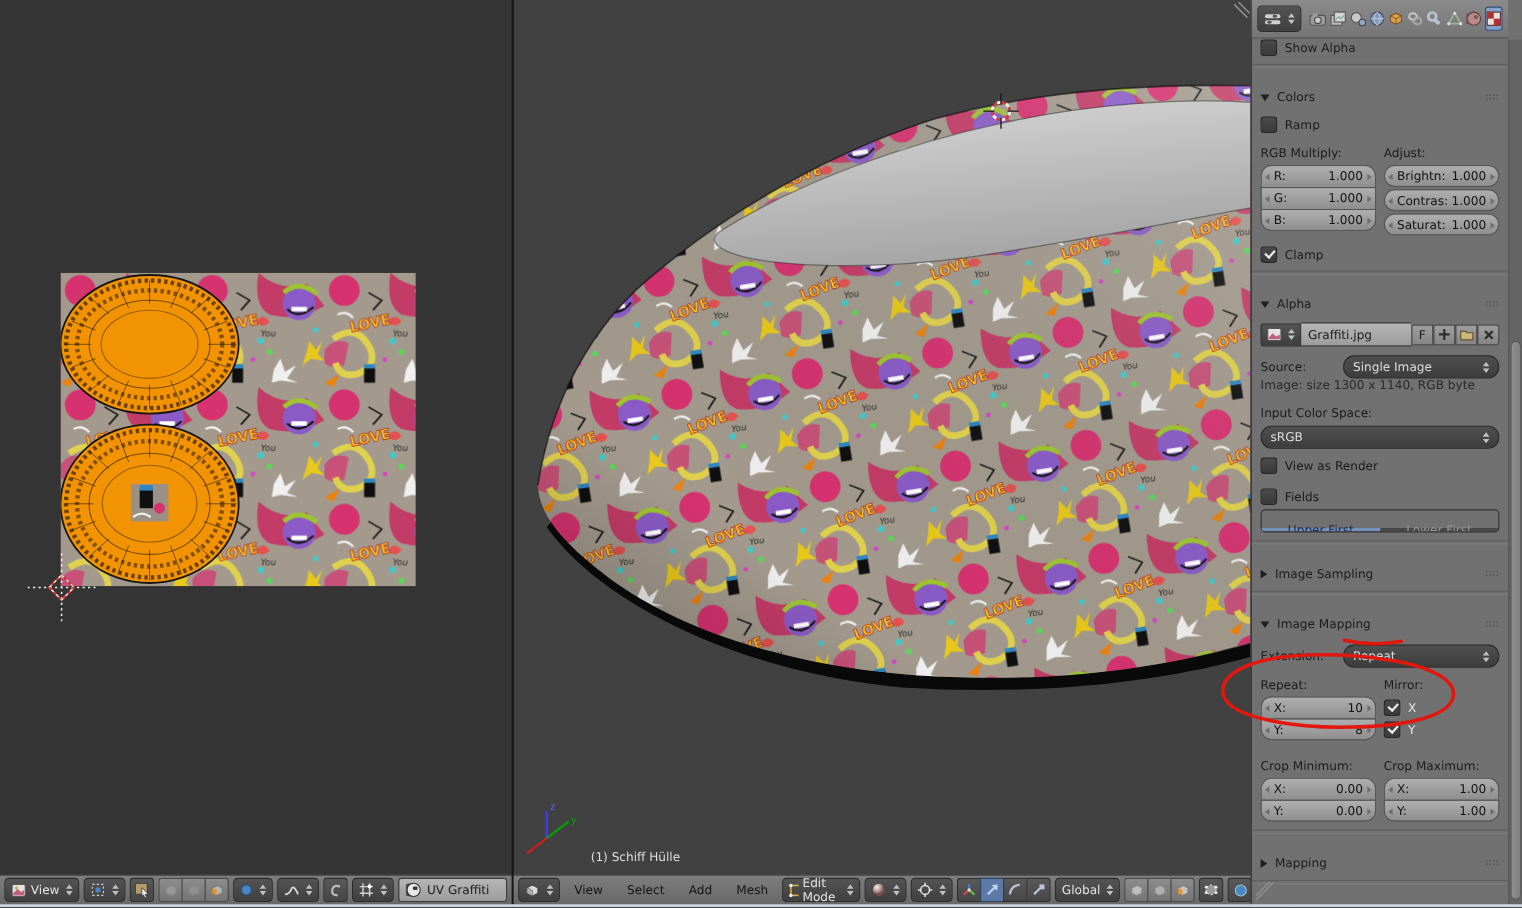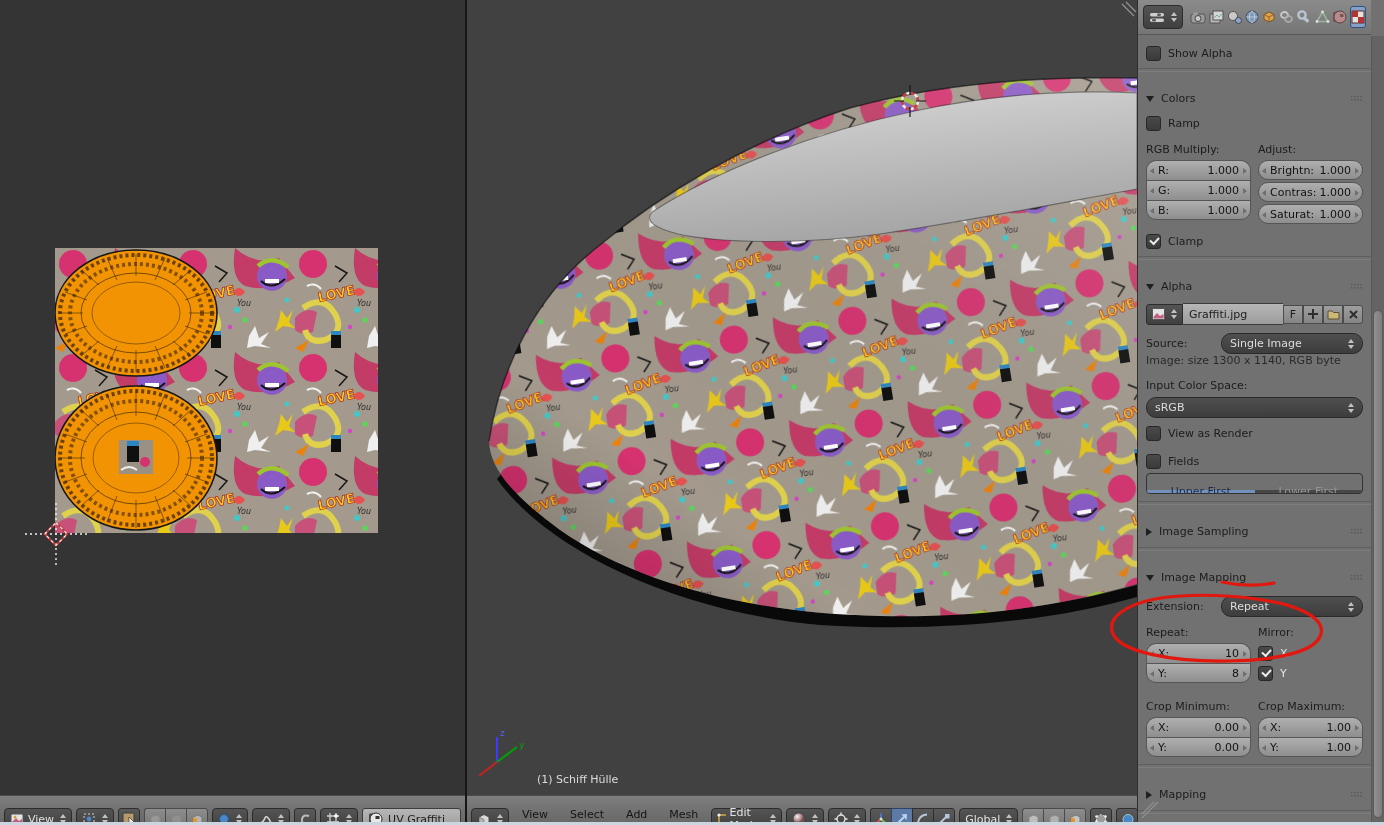--- a/index.html
+++ b/index.html
@@ -8,21 +8,21 @@
     background:#414141;-webkit-font-smoothing:antialiased;}
   .abs{position:absolute;}
   
   #uv-area{left:0;top:0;width:465px;height:823px;background:#343434;}
   #vp-area{left:467px;top:0;width:670px;height:823px;background:#414141;}
   #divider-v{left:465px;top:0;width:2px;height:823px;background:#161616;}
   #props-area{left:1137px;top:0;width:247px;height:825px;background:#717171;border-left:1px solid #2e2e2e;color:#1c1c1c;}
   #bottom-strip{left:0;top:822px;width:1384px;height:3px;background:#ccd5de;}
   
   .hdr{position:absolute;top:795px;height:27px;background:linear-gradient(#7e7e7e,#686868);
-    border-top:1px solid #4c4c4c;display:flex;align-items:flex-start;gap:4px;padding:12px 4px;box-sizing:border-box;}
+    border-top:1px solid #4c4c4c;display:flex;align-items:center;gap:4px;padding:12px 4px;box-sizing:border-box;}
   .pill{display:inline-flex;align-items:center;gap:4px;height:20px;padding:0 5px;border-radius:4px;
     background:linear-gradient(#545454,#3f3f3f);border:1px solid #2c2c2c;color:#d9d9d9;}
   .pill .mlabel{color:#e2e2e2;}
   .btn{display:inline-flex;align-items:center;justify-content:center;height:20px;min-width:20px;
     border-radius:3px;background:linear-gradient(#8d8d8d,#747474);border:1px solid #4a4a4a;}
   .btn.dark{background:linear-gradient(#5a5a5a,#464646);border-color:#2e2e2e;}
   .btn.active{background:#5d79a6;border-color:#2e4466;}
   .btngroup{display:inline-flex;}
   .btngroup .btn{border-radius:0;border-right-width:0;}
   .btngroup .btn:first-child{border-radius:3px 0 0 3px;}
@@ -504,21 +504,21 @@
     <span class="tab sel">
       <svg width="14" height="14">
             <rect x="1" y="1" width="12" height="12" fill="#e8e3da" stroke="#5a2a2a"></rect>
             <rect x="1" y="1" width="6" height="6" fill="#b03434"></rect>
             <rect x="7" y="7" width="6" height="6" fill="#b03434"></rect>
           </svg>
     </span>
   </div>
 
   <div id="props-content">
-    <div class="prow" style="margin-top:10px">
+    <div class="prow" style="">
       <span class="chk"></span>
       <span class="lbl">Show Alpha</span>
     </div>
     <div class="sep"></div>
 
     <div class="phead">
       <span class="tri-d"></span>
       <span class="lbl">Colors</span>
       <span class="dots"></span>
     </div>

